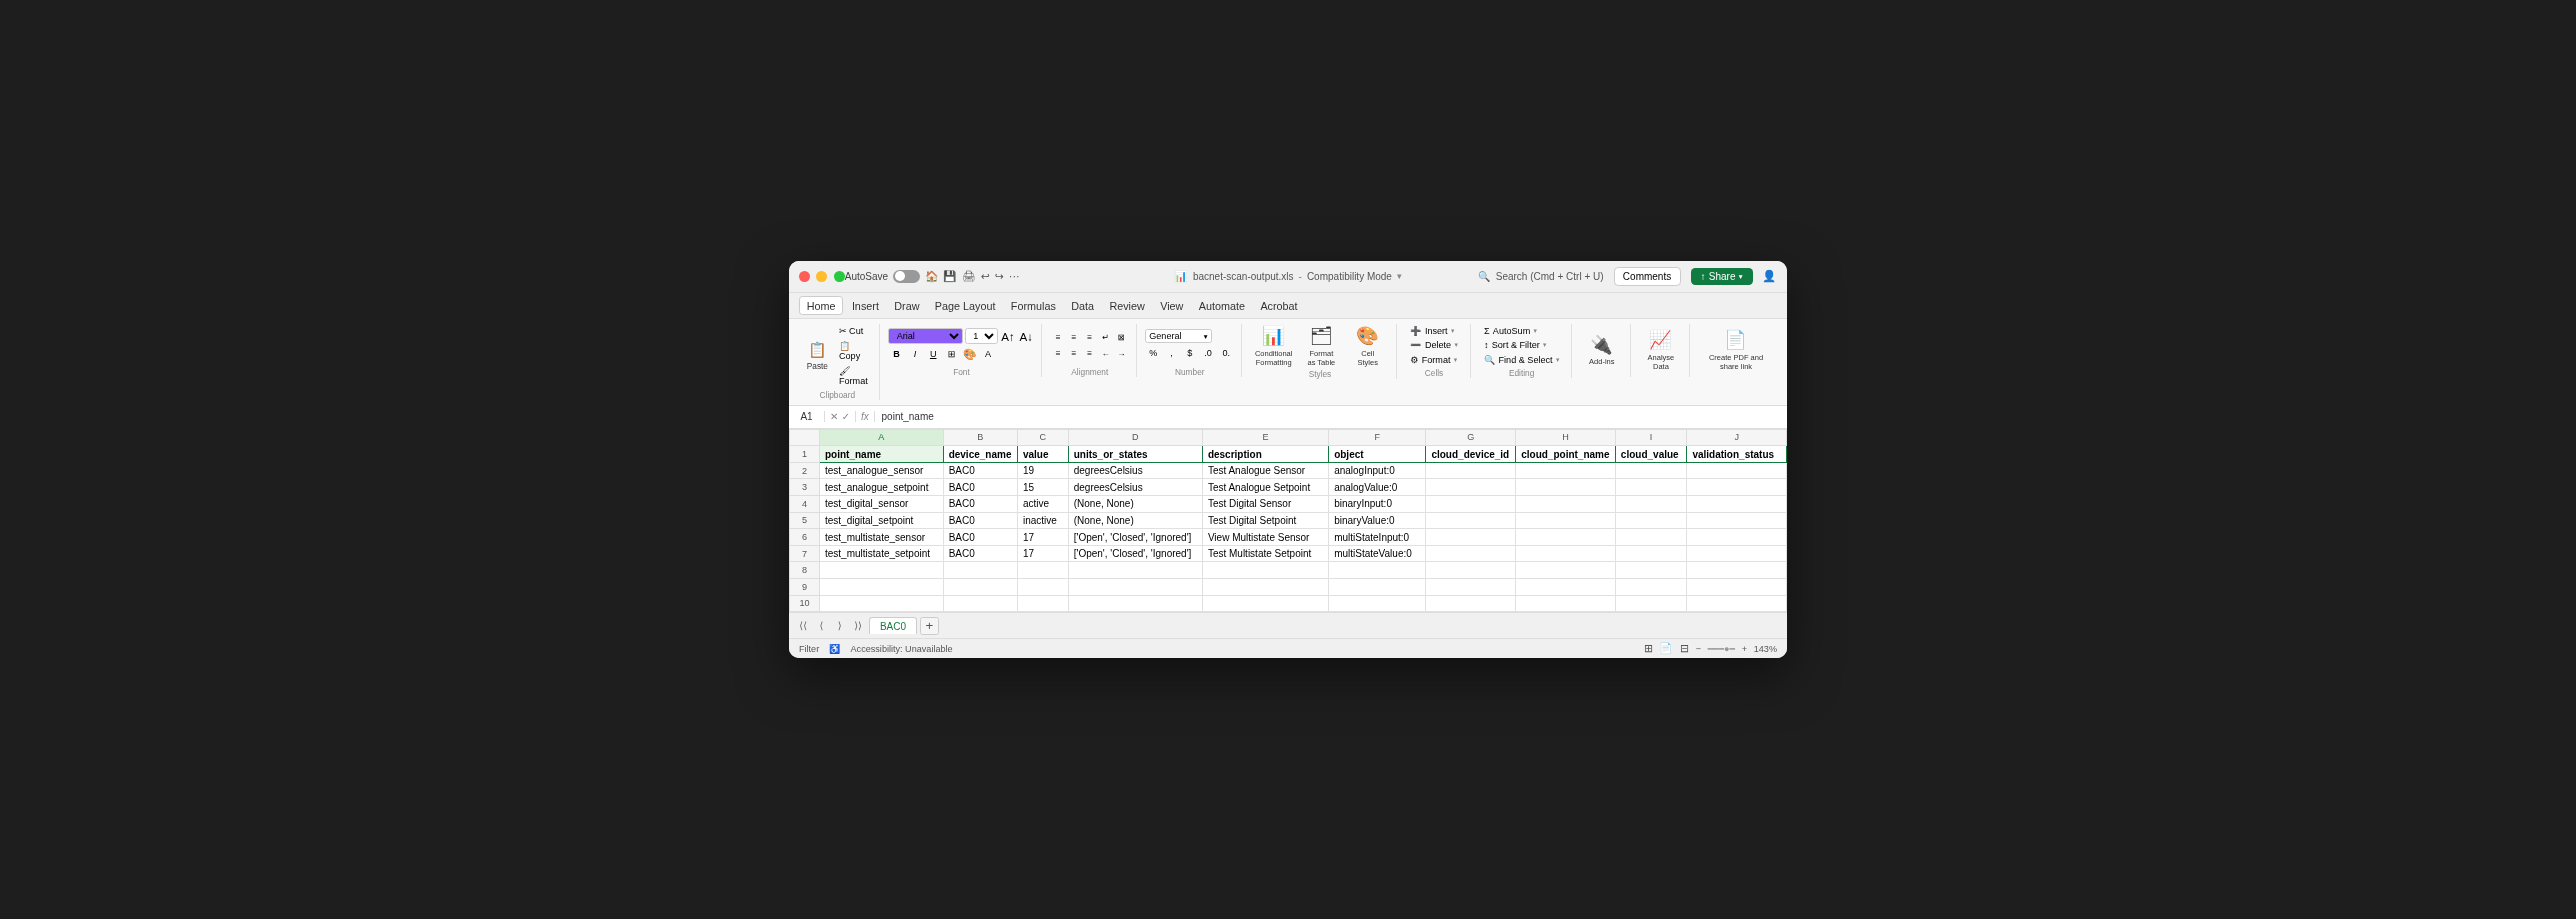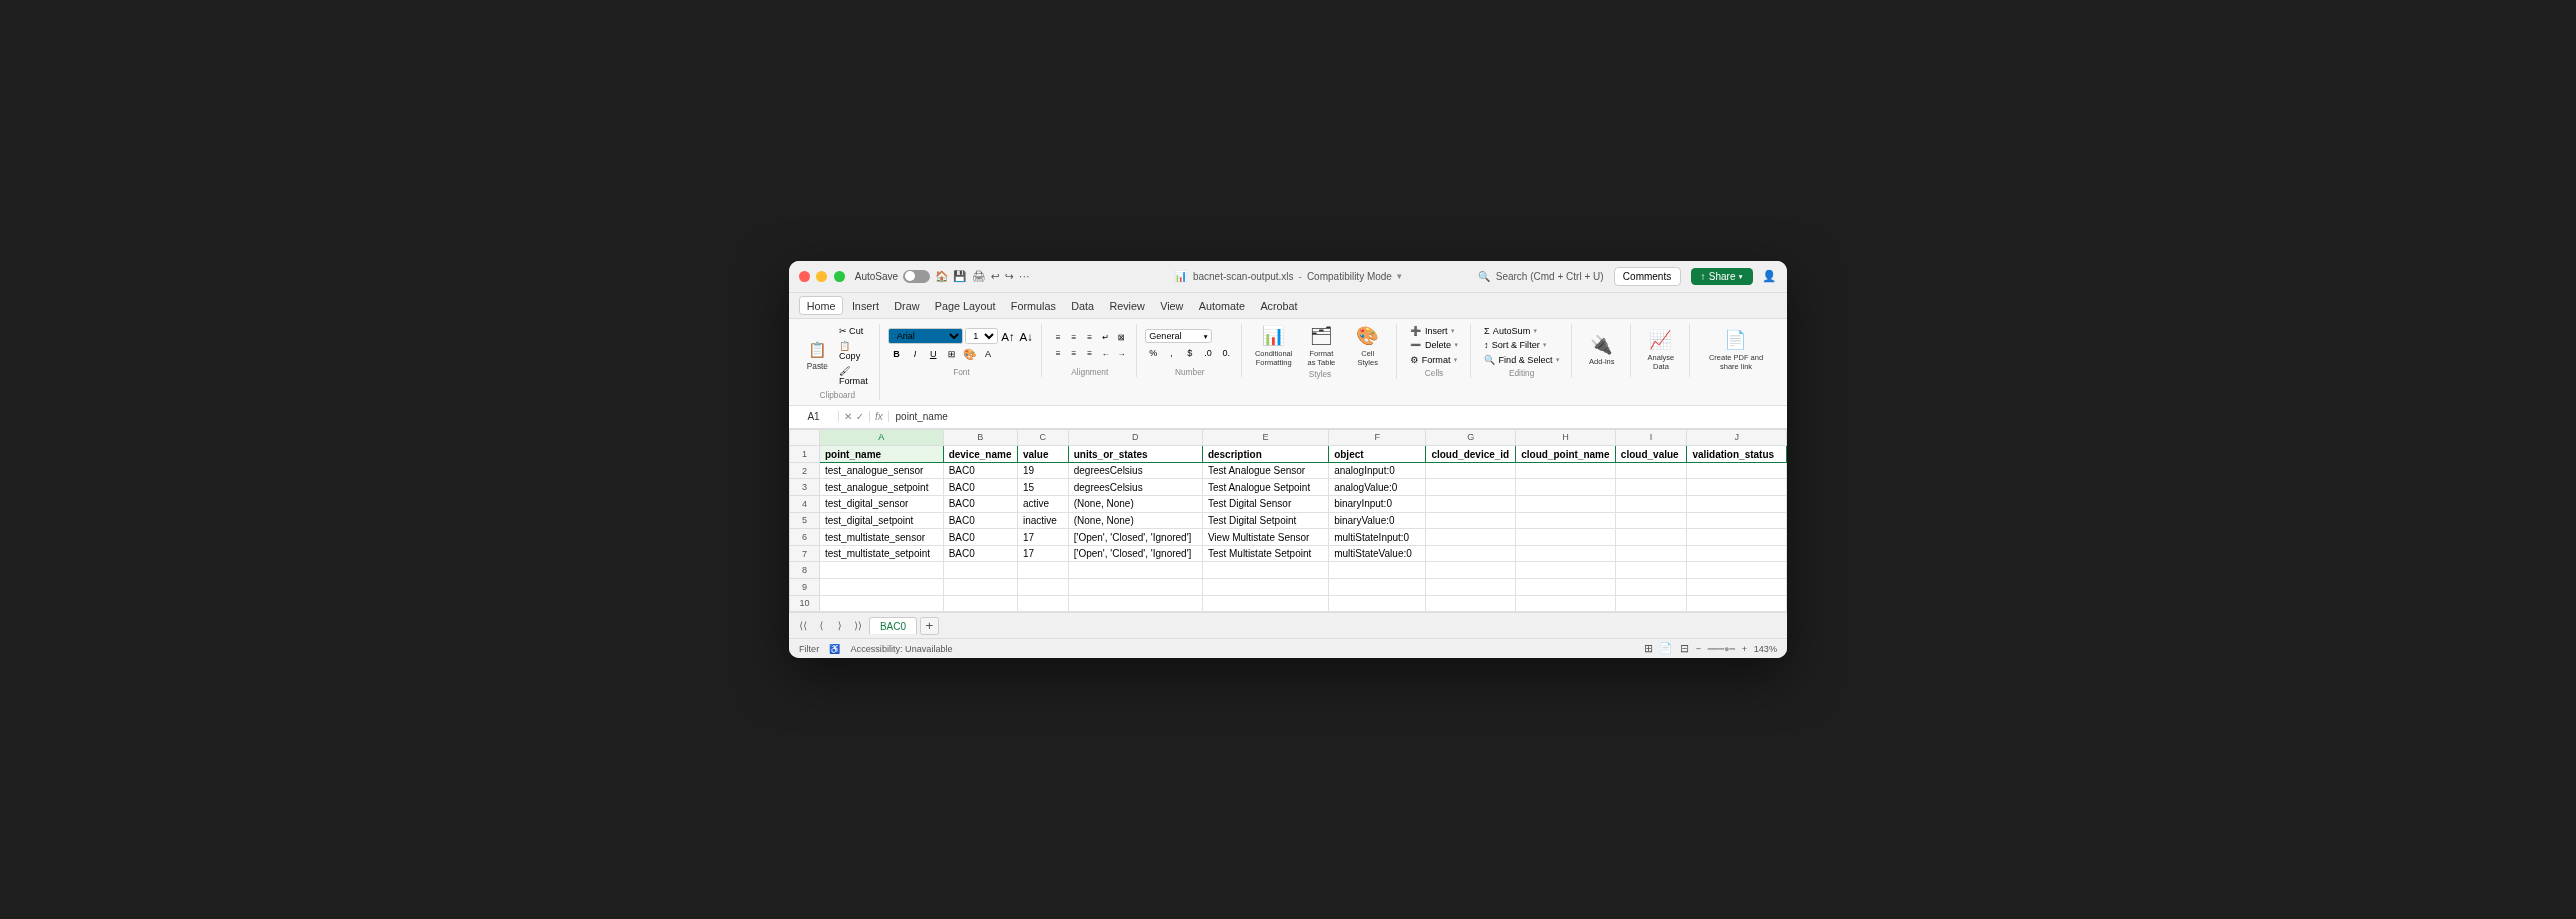--- a/index.html
+++ b/index.html
@@ -191,21 +191,21 @@
       display: flex;
       align-items: center;
       gap: 1.7px;
     }
     .font-select {
       border: 0.8px solid #ccc;
       border-radius: 2.5px;
       padding: 0.8px 3.3px;
       font-size: 9.1px;
       width: 75px;
-      background: #0369a1;
+      background: #8b5cf6;
     }
     .size-select {
       border: 0.8px solid #ccc;
       border-radius: 2.5px;
       padding: 0.8px 3.3px;
       font-size: 9.1px;
       width: 33px;
       background: white;
     }
     .format-btn {
@@ -222,21 +222,21 @@
     .format-btn.italic { font-style: italic; }
     
     .formula-bar {
       display: flex;
       align-items: center;
       border-bottom: 0.8px solid #ddd;
       background: white;
       height: 23px;
     }
     .cell-name-box {
-      width: 50px;
+      width: 36px;
       border-right: 0.8px solid #ddd;
       padding: 0 5px;
       font-size: 10px;
       display: flex;
       align-items: center;
       justify-content: center;
       color: #333;
     }
     .formula-check-area {
       display: flex;
@@ -460,21 +460,21 @@
 <body>
 
 <div class="window">
 
   <div class="title-bar">
     <div class="traffic-lights">
       <div class="traffic-light tl-close"></div>
       <div class="traffic-light tl-minimize"></div>
       <div class="traffic-light tl-maximize"></div>
     </div>
-    <div class="autosave-area" style="margin-left:10px;">
+    <div class="autosave-area" style="">
       <span>AutoSave</span>
       <div class="toggle"></div>
       <span style="font-size:10.8px; color:#555;">🏠</span>
       <span style="font-size:10.8px; color:#555;">💾</span>
       <span style="font-size:10.8px; color:#555;">🖨</span>
       <span style="font-size:10.8px; color:#555;">↩</span>
       <span style="font-size:10.8px; color:#555;">↪</span>
       <span style="font-size:10.8px; color:#555;">···</span>
     </div>
     <div class="title-bar-center">

